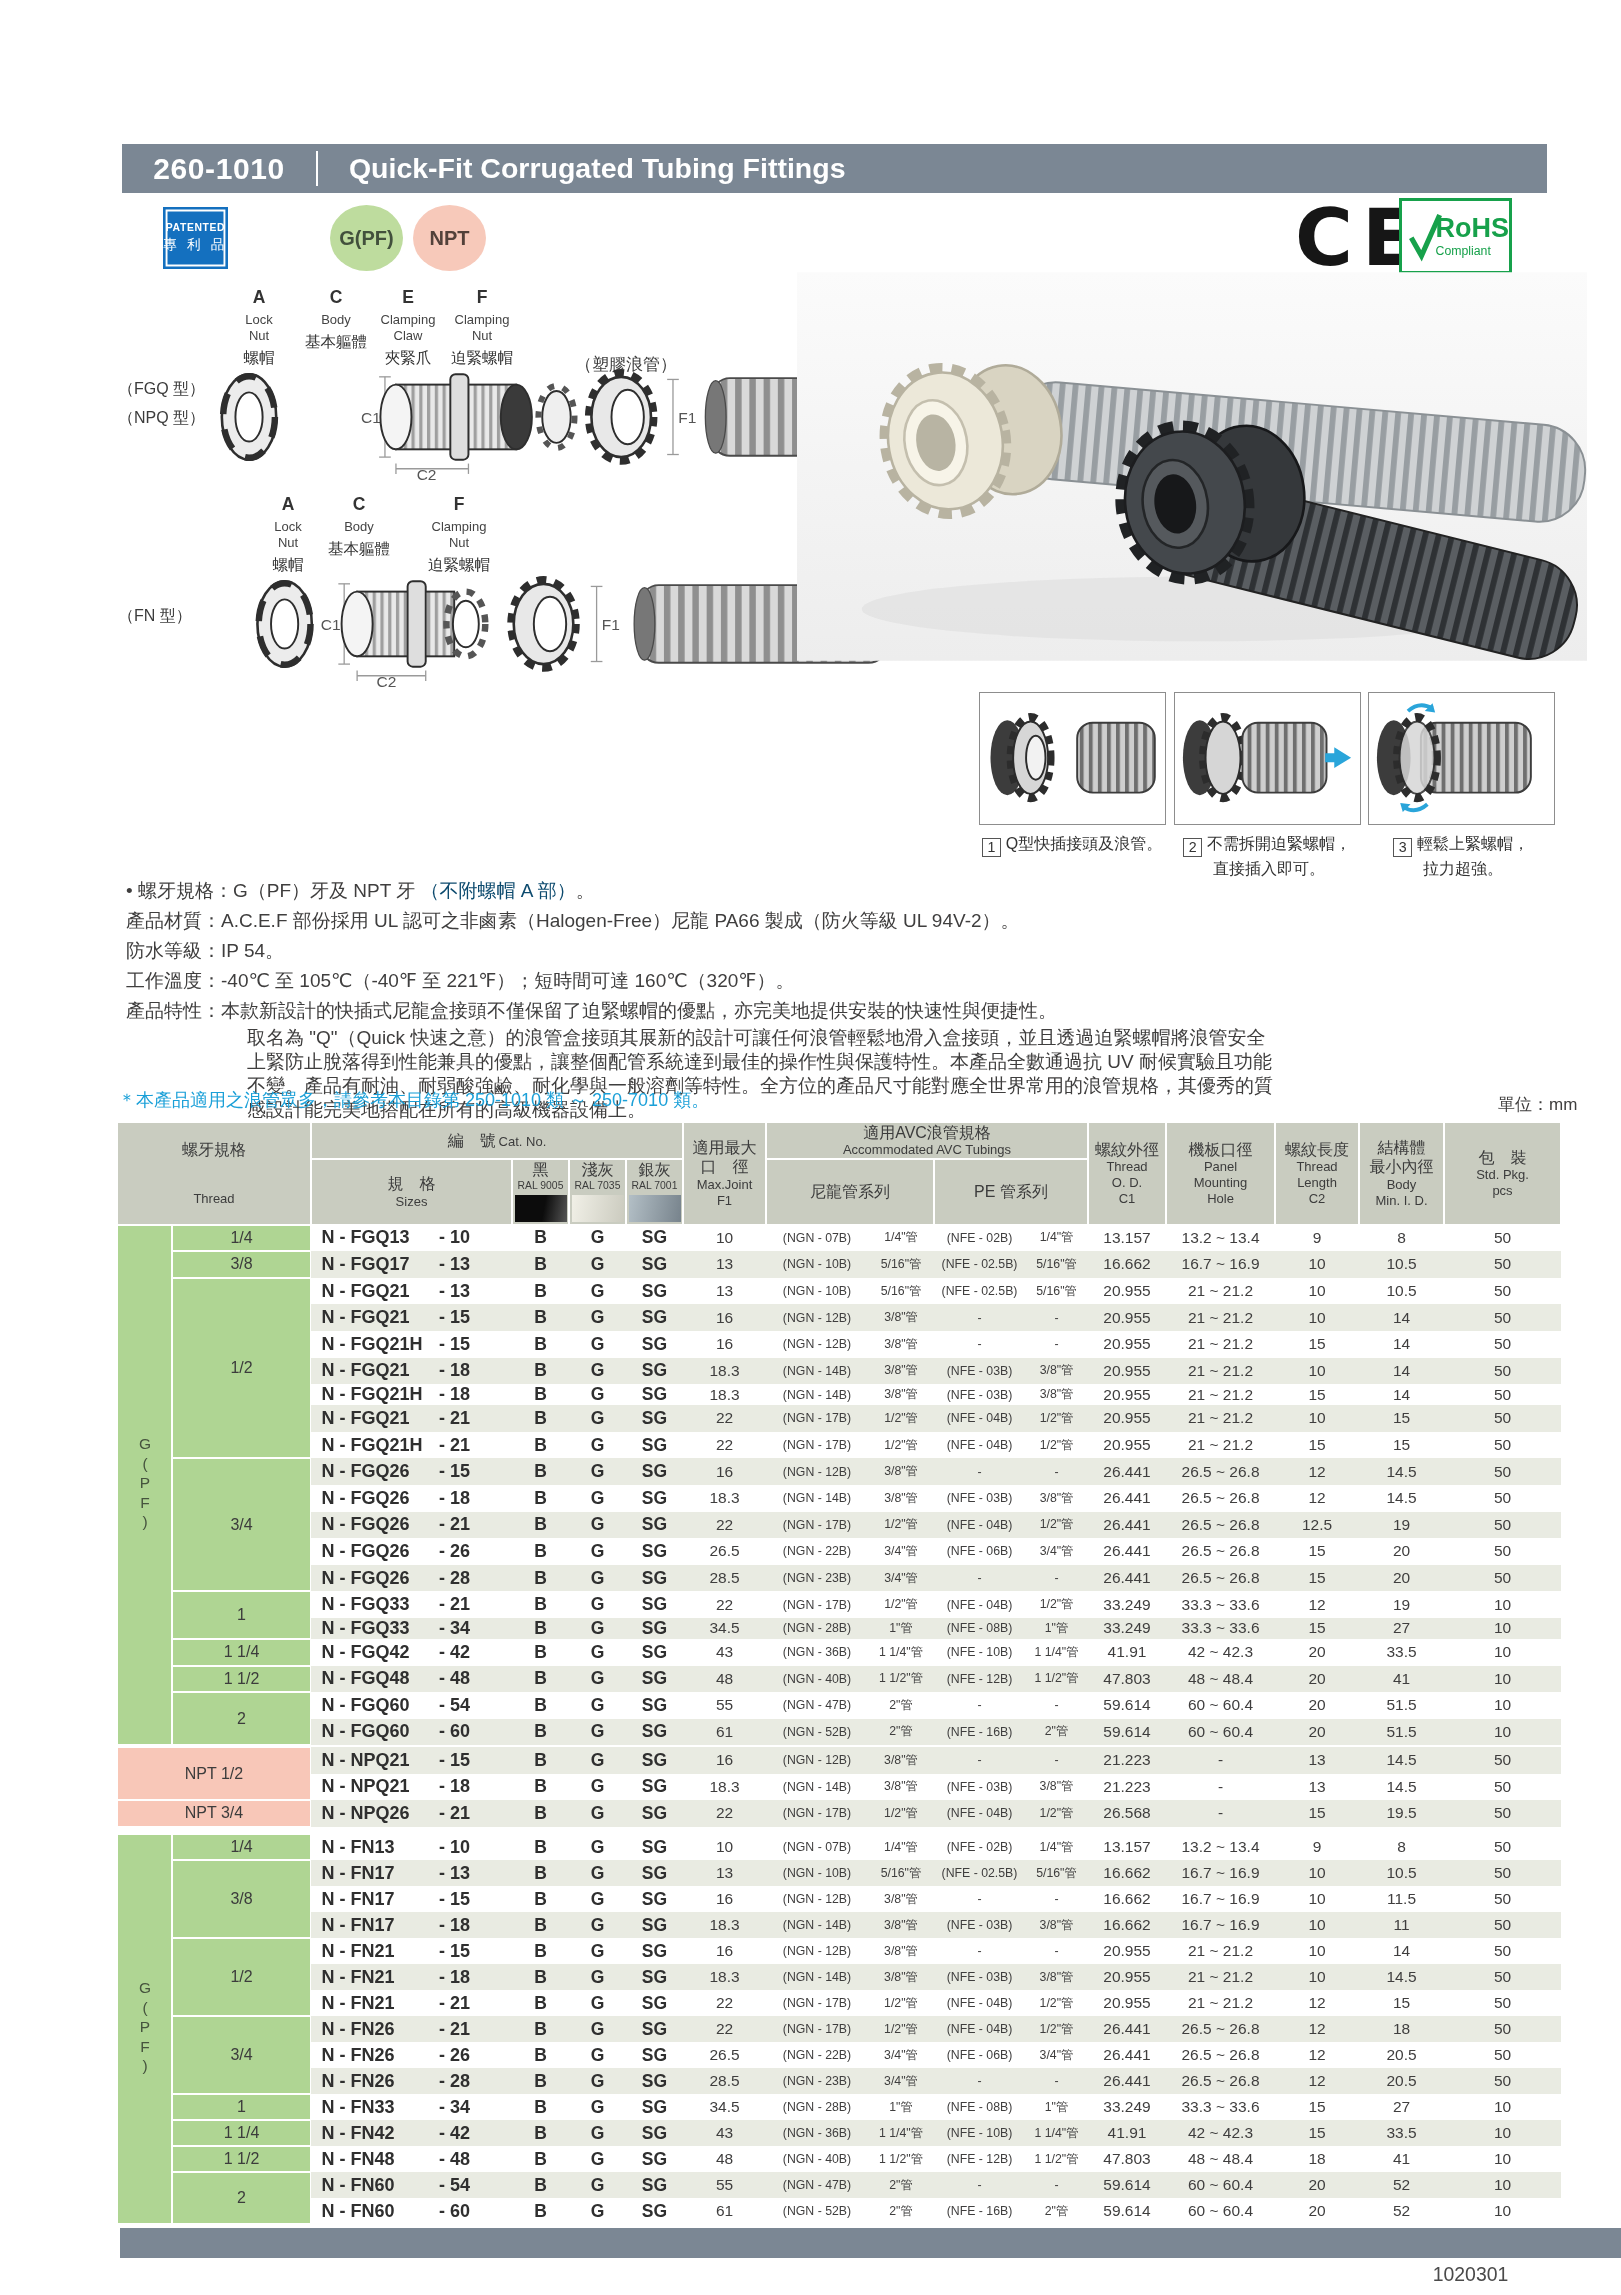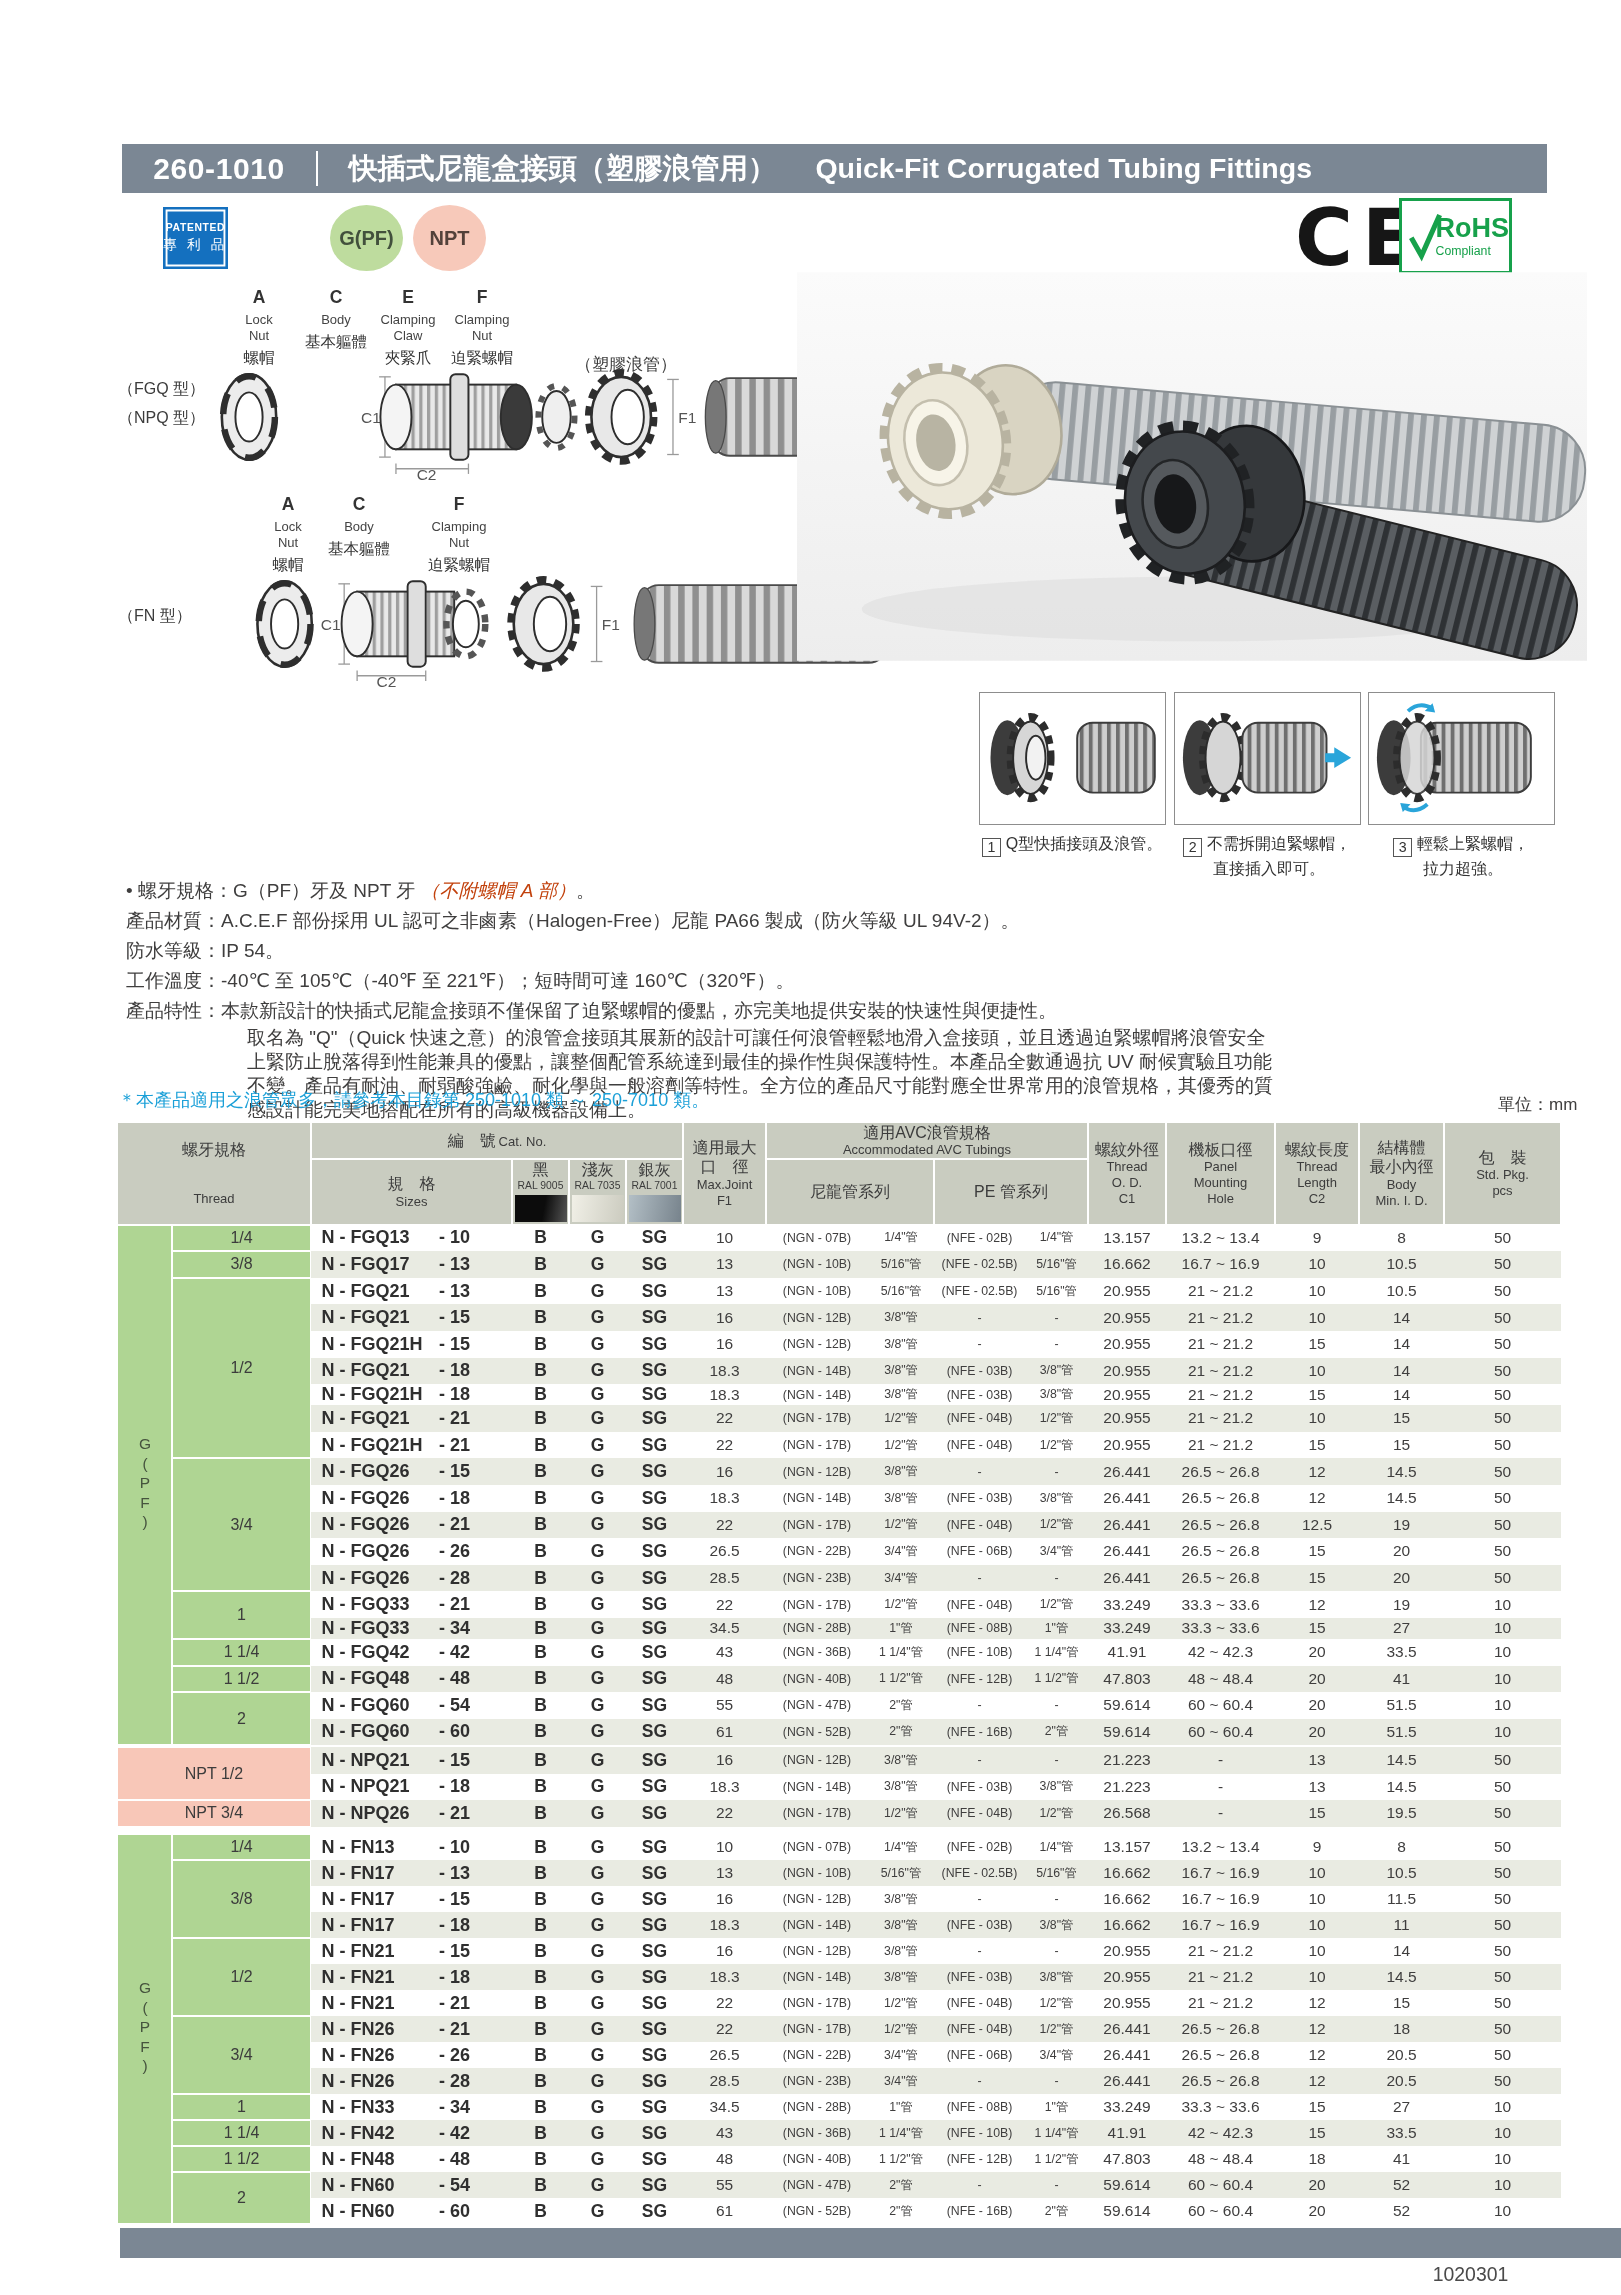--- a/index.html
+++ b/index.html
@@ -53,21 +53,21 @@
   
   .step-img{position:absolute;top:692px;width:187px;height:133px;background:#fff;border:1.3px solid #8d8d8d;}
   .step-cap{position:absolute;top:832px;width:194px;text-align:center;font-size:16px;color:#333;line-height:23px;}
   .numbox{display:inline-block;width:19.4px;height:19.4px;border:1.3px solid #555;text-align:center;line-height:17.5px;
     font-size:14.2px;margin-right:4.5px;vertical-align:-2.6px;}
   .cap2{padding-left:3.9px;}
 
   
   .bullets{position:absolute;left:126px;top:876px;width:1444px;}
   .blt{font-size:19px;line-height:30px;color:#3f3e3e;white-space:nowrap;}
-  .blue{color:#c2410c;font-style:italic;}
+  .blue{color:#0c4a6e;}
   .cont-line{padding-left:121px;font-size:19px;line-height:24px;color:#3f3e3e;white-space:nowrap;}
   .note{position:absolute;left:118px;top:1088px;font-size:18px;color:#1ba0d8;white-space:nowrap;}
   .unit{position:absolute;left:1498px;top:1093px;font-size:17px;color:#3f3e3e;}
 
   
   table.spec{position:absolute;left:117px;border-collapse:separate;border-spacing:0;table-layout:fixed;width:1444px;}
   #t-fgq{top:1122px;}
   #t-npq{top:1747px;}
   #t-fn{top:1834px;}
   table.spec th{background:#c9ccc0;border:1.9px solid #fff;font-weight:normal;color:#3c3c3c;
@@ -100,21 +100,20 @@
   .footer-bar{position:absolute;left:120px;top:2228px;width:1502px;height:30px;background:#7b8794;}
   .page-num{position:absolute;left:1425px;top:2263px;width:91px;text-align:center;font-size:19.4px;color:#4a4a4a;}
 </style>
 </head>
 <body data-name="catalog-page">
 
 <div class="header-bar" data-name="page-header-bar">
   <div class="header-code" data-name="catalog-code">260-1010</div>
   <div class="header-div" data-name="header-divider"></div>
   <div class="header-titles" data-name="page-title">
-    <span data-name="page-title-zh">快插式尼龍盒接頭（塑膠浪管用）</span>
     <span data-name="page-title-en">Quick-Fit Corrugated Tubing Fittings</span>
   </div>
 </div>
 
 <div class="badge-patented" data-name="patented-badge">
   <span class="l1" data-name="patented-badge-en">PATENTED</span>
   <span class="l2" data-name="patented-badge-zh">專 利 品</span>
 </div>
 <div class="pill badge-g" data-name="thread-type-badge-gpf">G(PF)</div>
 <div class="pill badge-npt" data-name="thread-type-badge-npt">NPT</div>

